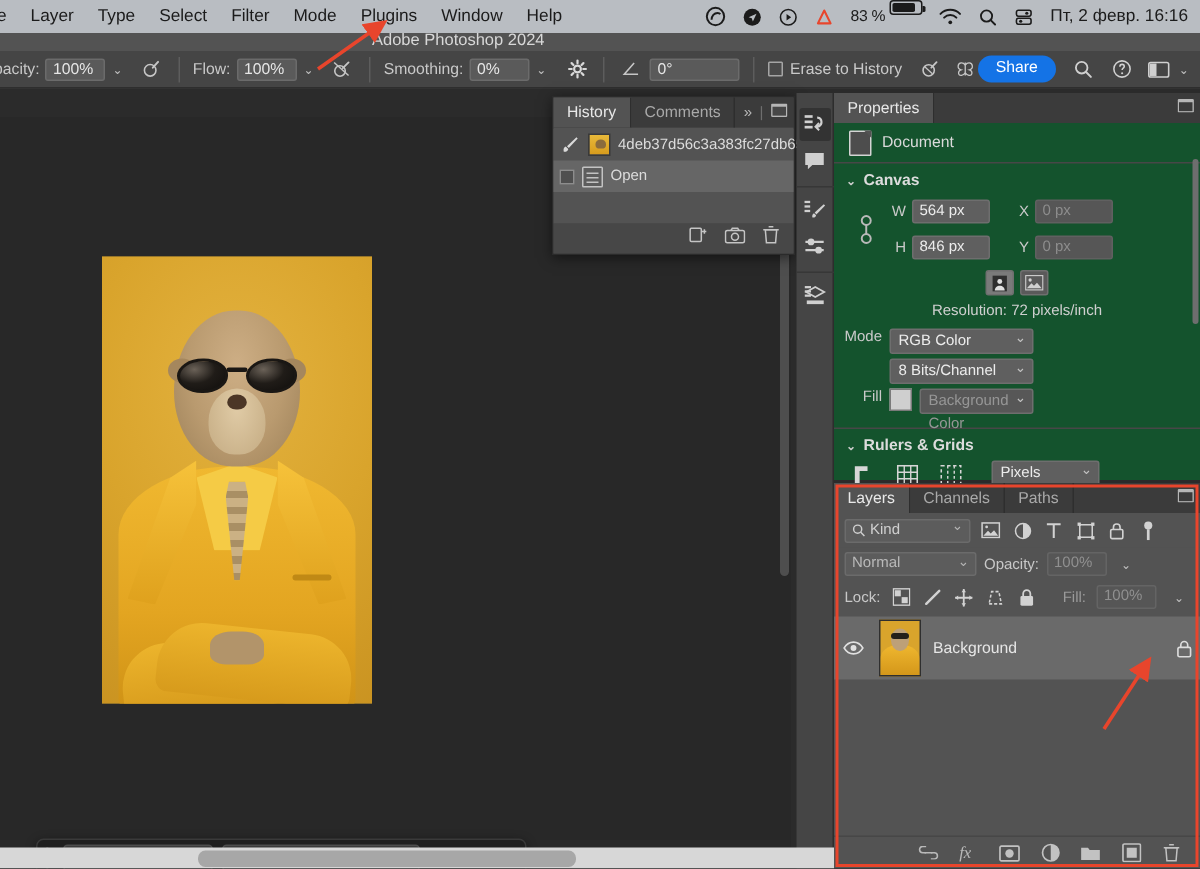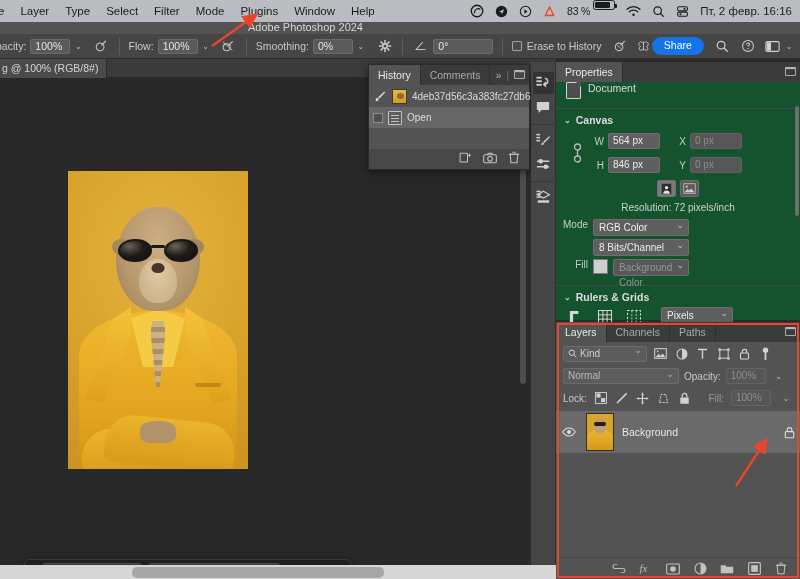--- a/index.html
+++ b/index.html
@@ -259,21 +259,21 @@
 
   
   .props-panel {
     position: absolute; left: 556px; top: 62px; width: 244px; height: 258px;
     background: #14532d;
   }
   .props-head {
     height: 20px; background: #3b3b3b; display: flex; align-items: stretch; position: relative;
   }
   .props-row-doc {
-    height: 26px; display: flex; align-items: flex-start; gap: 7px; padding-left: 10px;
+    height: 26px; display: flex; align-items: center; gap: 7px; padding-left: 10px;
     font-size: 10.5px; color: #dadada;
   }
   .doc-glyph {
     width: 15px; height: 17px; border: 1.4px solid #d4d4d4; border-radius: 1px;
     position: relative; background: #4d4d4d;
   }
   .doc-glyph::after {
     content:""; position:absolute; right:-1px; top:-1px; border-width: 0 5px 5px 0;
     border-style: solid; border-color: transparent #535353 transparent transparent;
   }
@@ -338,21 +338,21 @@
     height: 16px; width: 84px; display: flex; align-items: center; gap: 3px;
     padding: 0 4px; font-size: 10px; color: #cfcfcf; position: relative;
   }
   .kind-box::after { content:"⌄"; position:absolute; right:4px; top:-2px; font-size:9px; color:#b5b5b5; }
   .filt-ico { width: 15px; height: 16px; display:flex; align-items:center; justify-content:center; color:#d2d2d2; }
   .blend-row {
     height: 22px; display: flex; align-items: center; gap: 5px; padding: 0 7px;
   }
   .blend-sel {
     background: #5c5c5c; border: 1px solid #6b6b6b; border-radius: 2px;
-    height: 16px; width: 116px; font-size: 10px; color: #b9b9b9;
+    height: 16px; width: 88px; font-size: 10px; color: #b9b9b9;
     line-height: 14px; padding: 0 14px 0 4px; position: relative;
   }
   .blend-sel::after { content:"⌄"; position:absolute; right:4px; top:-2px; font-size:9px; color:#b5b5b5; }
   .op-lab { font-size: 10px; color: #c8c8c8; }
   .op-val {
     background: #565656; border: 1px solid #646464; border-radius: 2px;
     height: 16px; width: 40px; font-size: 10px; color: #909090;
     line-height: 14px; padding: 0 4px; position: relative;
   }
   .lock-row {
@@ -559,23 +559,20 @@
     </div>
     <div class="ob-icon" style="margin-left:8px">
       <svg width="15" height="13" viewBox="0 0 17 14">
           <rect x="1" y="1.5" width="15" height="11" rx="1.4" fill="none" stroke="#d0d0d0" stroke-width="1.2"></rect>
           <rect x="1.8" y="2.3" width="5" height="9.4" fill="#d0d0d0"></rect>
         </svg>
     </div>
     <span class="ob-caret" style="margin-right:4px">⌄</span>
   </div>
 
-  <div class="tabbar">
-    <div class="doc-tab">g @ 100% (RGB/8#)</div>
-  </div>
 
   <div class="canvas-area">
     <div class="photo">
       <div class="bg-grad"></div>
       <div class="mk-body">
         <div class="suit"></div>
         <div class="shirt"></div>
         <div class="lapel-l"></div>
         <div class="lapel-r"></div>
         <div class="tie"></div>

